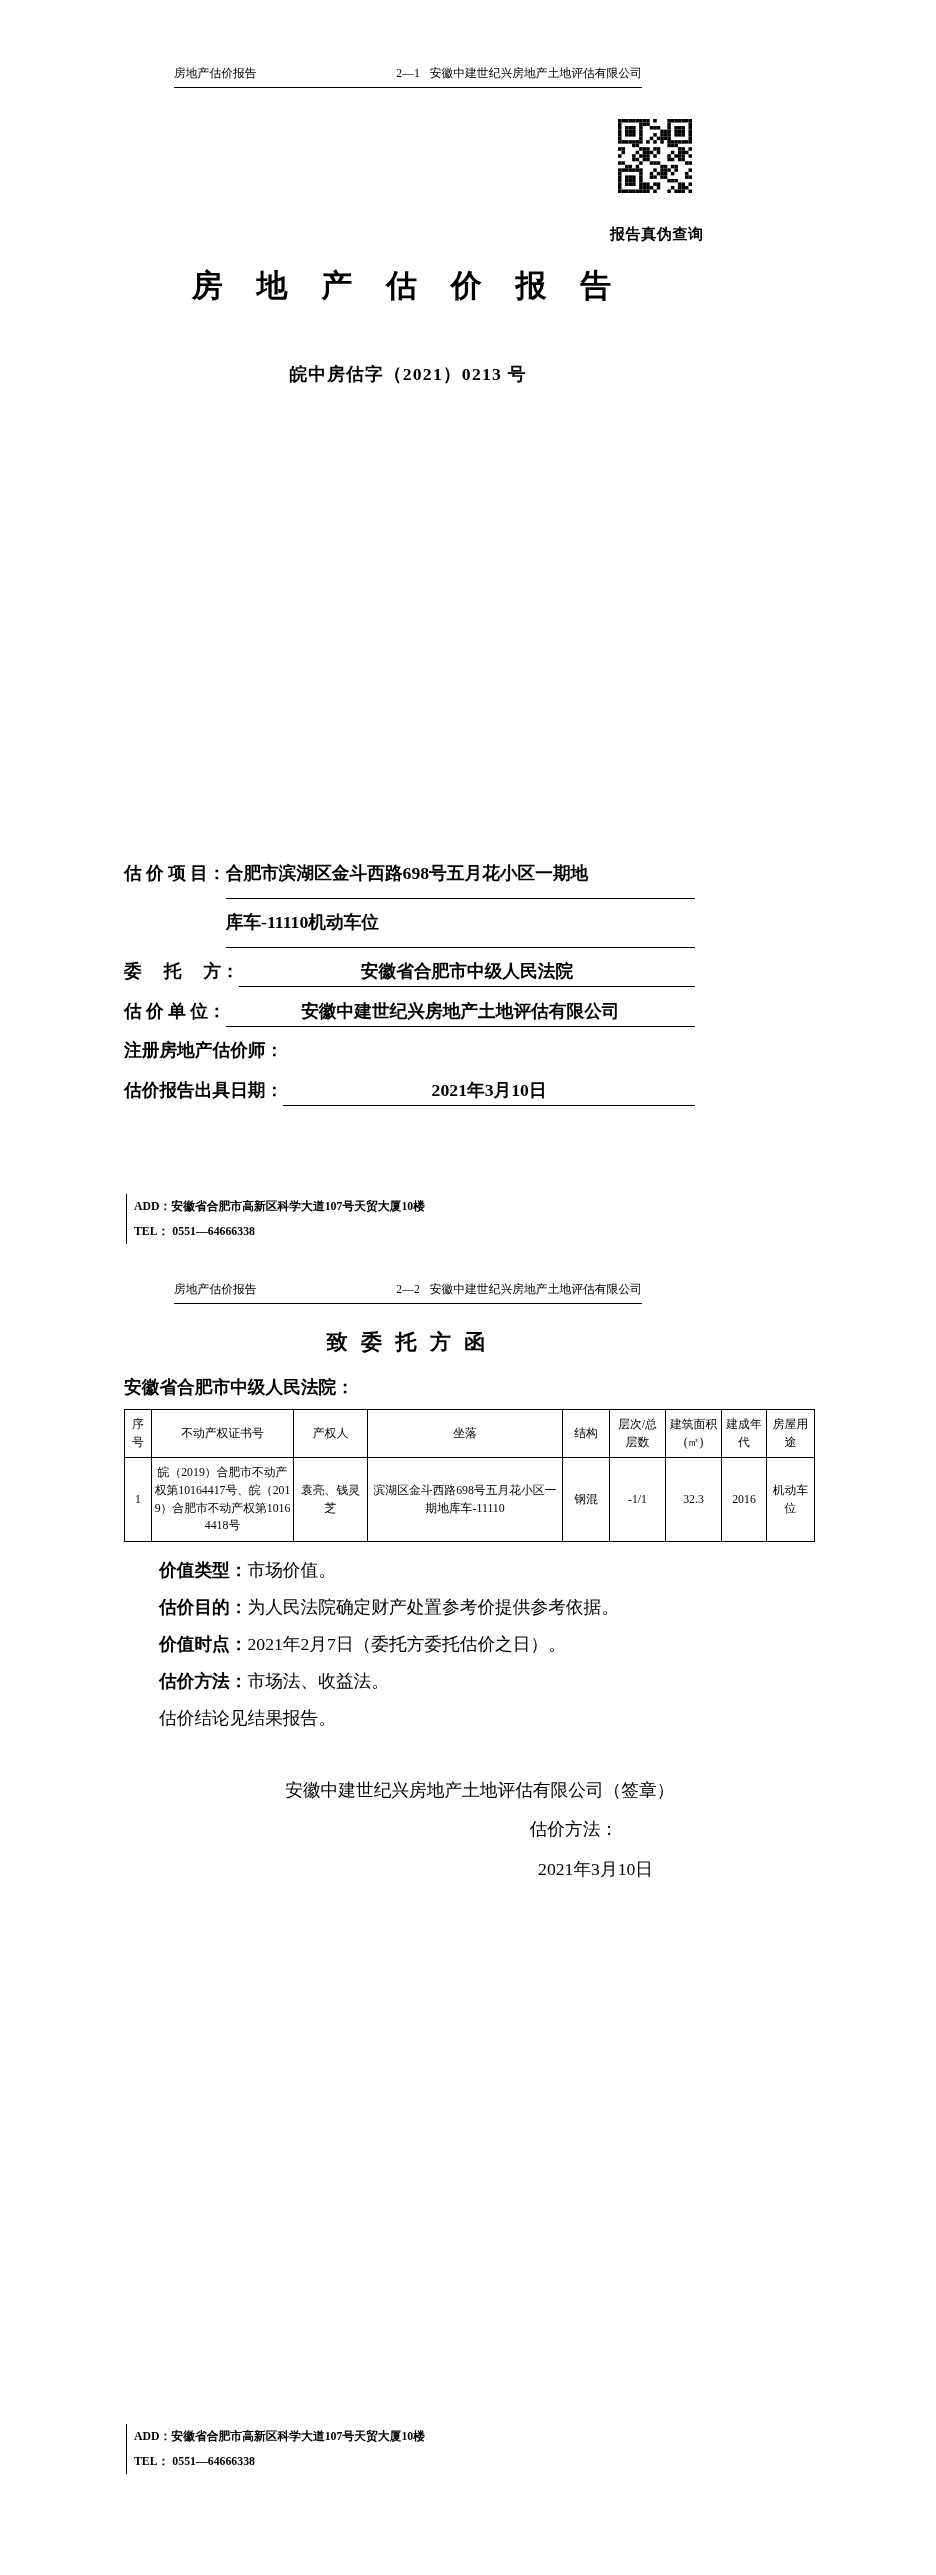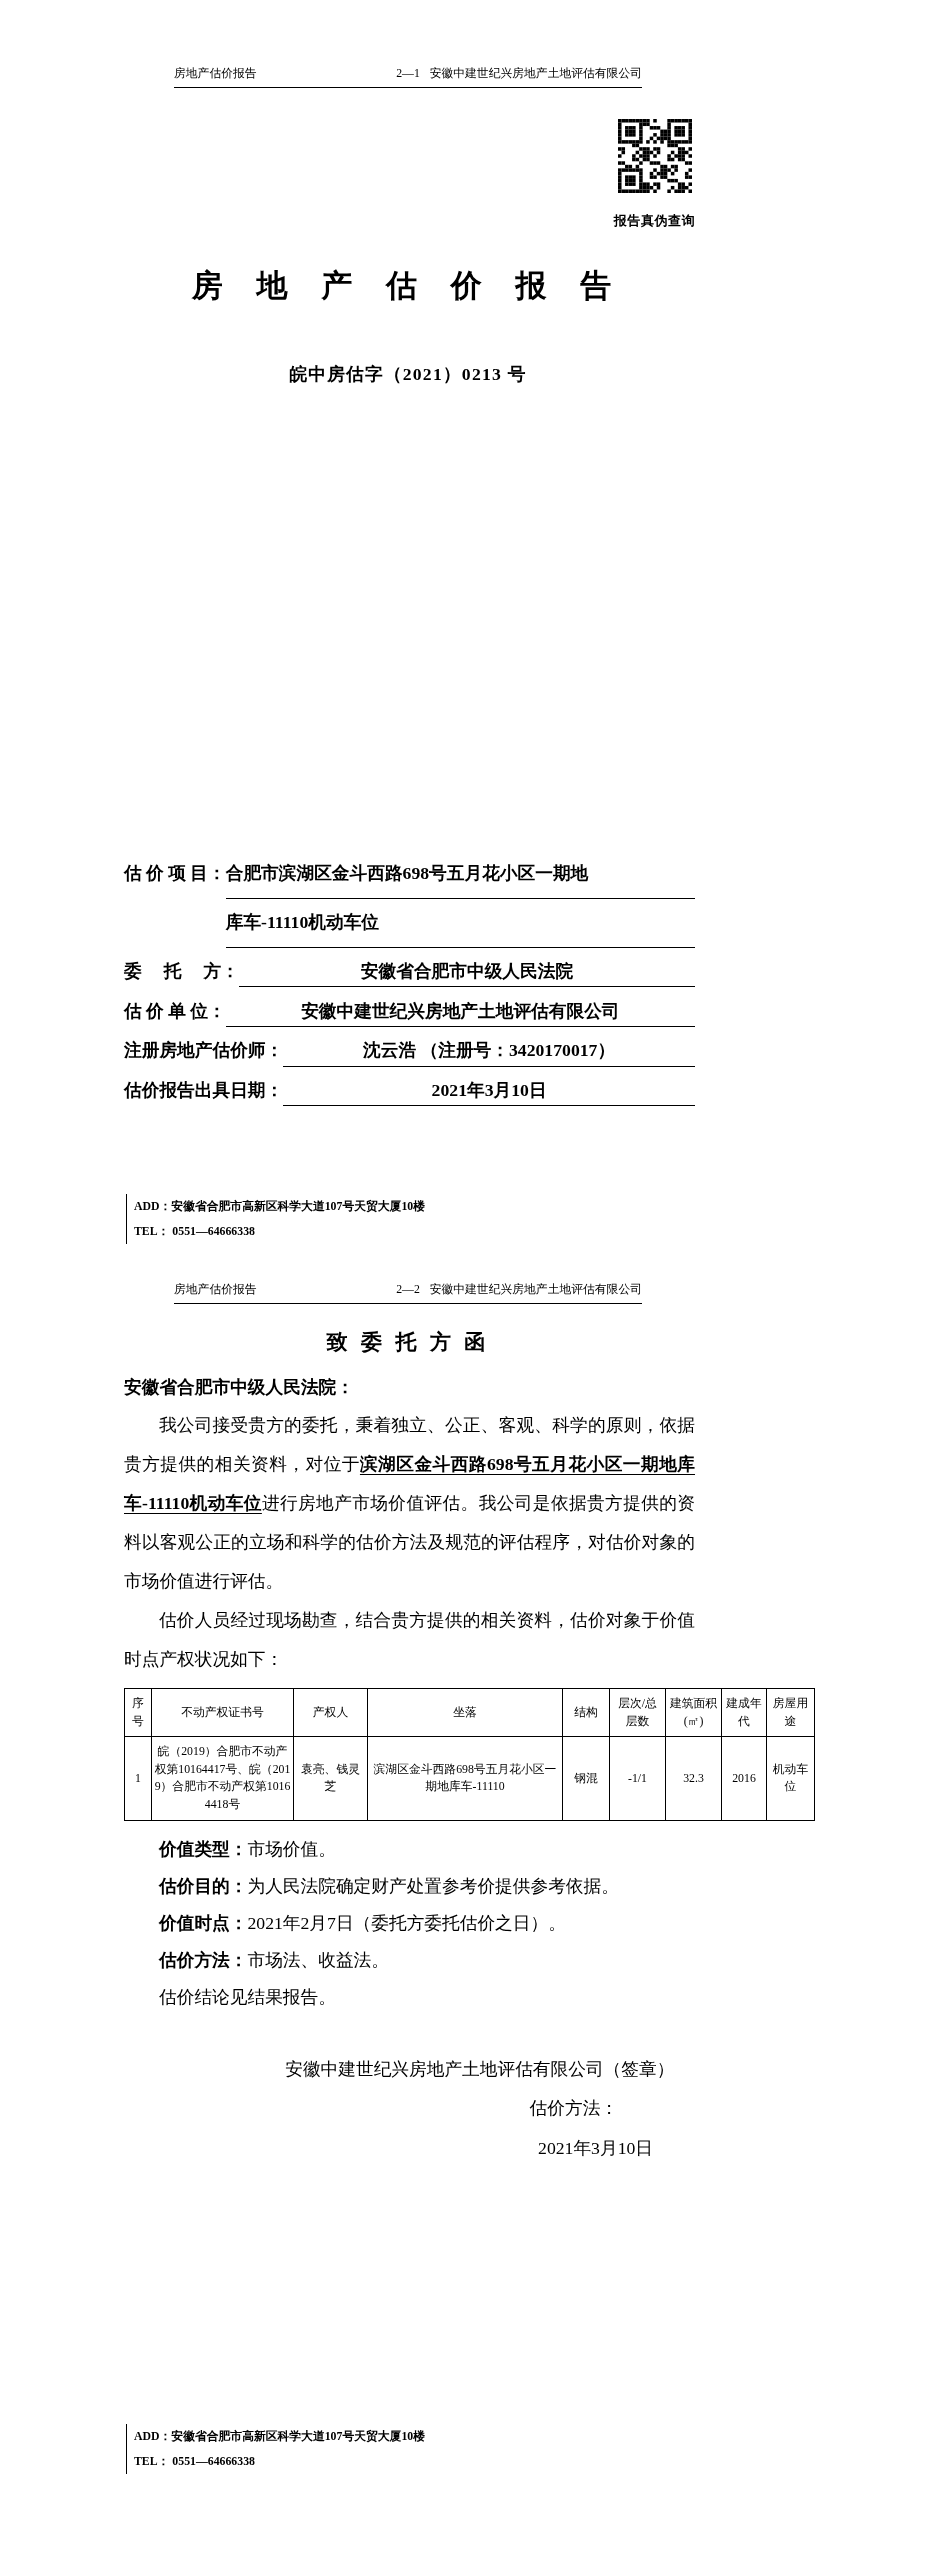--- a/index.html
+++ b/index.html
@@ -22,21 +22,21 @@
   .page-1 .doc-header { margin-top:66px; }
   .page-2 .doc-header { margin-top:31px; }
   .h-left  { flex:1; text-align:left; }
   .h-center{ width:auto; text-align:center; }
   .h-right { flex:1; text-align:right; }
 
   
   .qr-wrap { position:absolute; top:117px; right:117px; width:89px; text-align:center; }
   .qr-code { width:79px; height:79px; margin:0 auto; background:#fff; }
   .qr-code svg { display:block; margin:2.4px auto 0 auto; }
-  .qr-caption { margin-top:14px; font-size:13px; font-weight:bold; letter-spacing:0.6px; white-space:nowrap; }
+  .qr-caption { margin-top:27px; font-size:15px; font-weight:bold; letter-spacing:0.6px; white-space:nowrap; }
 
   
   .main-title { margin-top:179px; text-align:center; font-size:31px; line-height:37px;
                 font-weight:bold; letter-spacing:13px; white-space:nowrap; }
   .doc-number { margin-top:59px; text-align:center; font-size:17.7px; line-height:23.6px;
                 font-weight:bold; letter-spacing:1.2px; }
 
   .form-block { margin:474px 121px 0 124px; font-size:17.7px; font-weight:bold; }
   .field-row { display:flex; align-items:flex-start; margin-bottom:11.2px; }
   .field-label { white-space:pre; line-height:25px; padding-bottom:3.5px; }
@@ -350,21 +350,20 @@
         <span class="field-value">安徽省合肥市中级人民法院</span>
       </div>
 
       <div class="field-row">
         <span class="field-label">估 价 单 位：</span>
         <span class="field-value">安徽中建世纪兴房地产土地评估有限公司</span>
       </div>
 
       <div class="field-row">
         <span class="field-label">注册房地产估价师：</span>
-        <span class="field-value">沈云浩 （注册号：3420170017）</span>
       </div>
 
 
       <div class="field-row">
         <span class="field-label">估价报告出具日期：</span>
         <span class="field-value">2021年3月10日</span>
       </div>
 
     </div>
 
@@ -379,26 +378,20 @@
     <div class="doc-header">
       <span class="h-left">房地产估价报告</span>
       <span class="h-center">2—2</span>
       <span class="h-right">安徽中建世纪兴房地产土地评估有限公司</span>
     </div>
 
     <div class="title2">致  委  托  方  函</div>
 
     <div class="salutation">安徽省合肥市中级人民法院：</div>
 
-    <div class="body-text">
-      <div class="para para1">
-        <span>我公司接受贵方的委托，秉着独立、公正、客观、科学的原则，依据贵方提供的相关资料，对位于</span><span class="em">滨湖区金斗西路698号五月花小区一期地库车-11110机动车位</span><span>进行房地产市场价值评估。我公司是依据贵方提供的资料以客观公正的立场和科学的估价方法及规范的评估程序，对估价对象的市场价值进行评估。</span>
-      </div>
-      <div class="para">估价人员经过现场勘查，结合贵方提供的相关资料，估价对象于价值时点产权状况如下：</div>
-    </div>
 
     <table class="info-table">
       <colgroup>
         <col style="width:27px">
           <col style="width:142px">
           <col style="width:74px">
         <col style="width:195px">
           <col style="width:47px">
           <col style="width:56px">
         <col style="width:56px">

